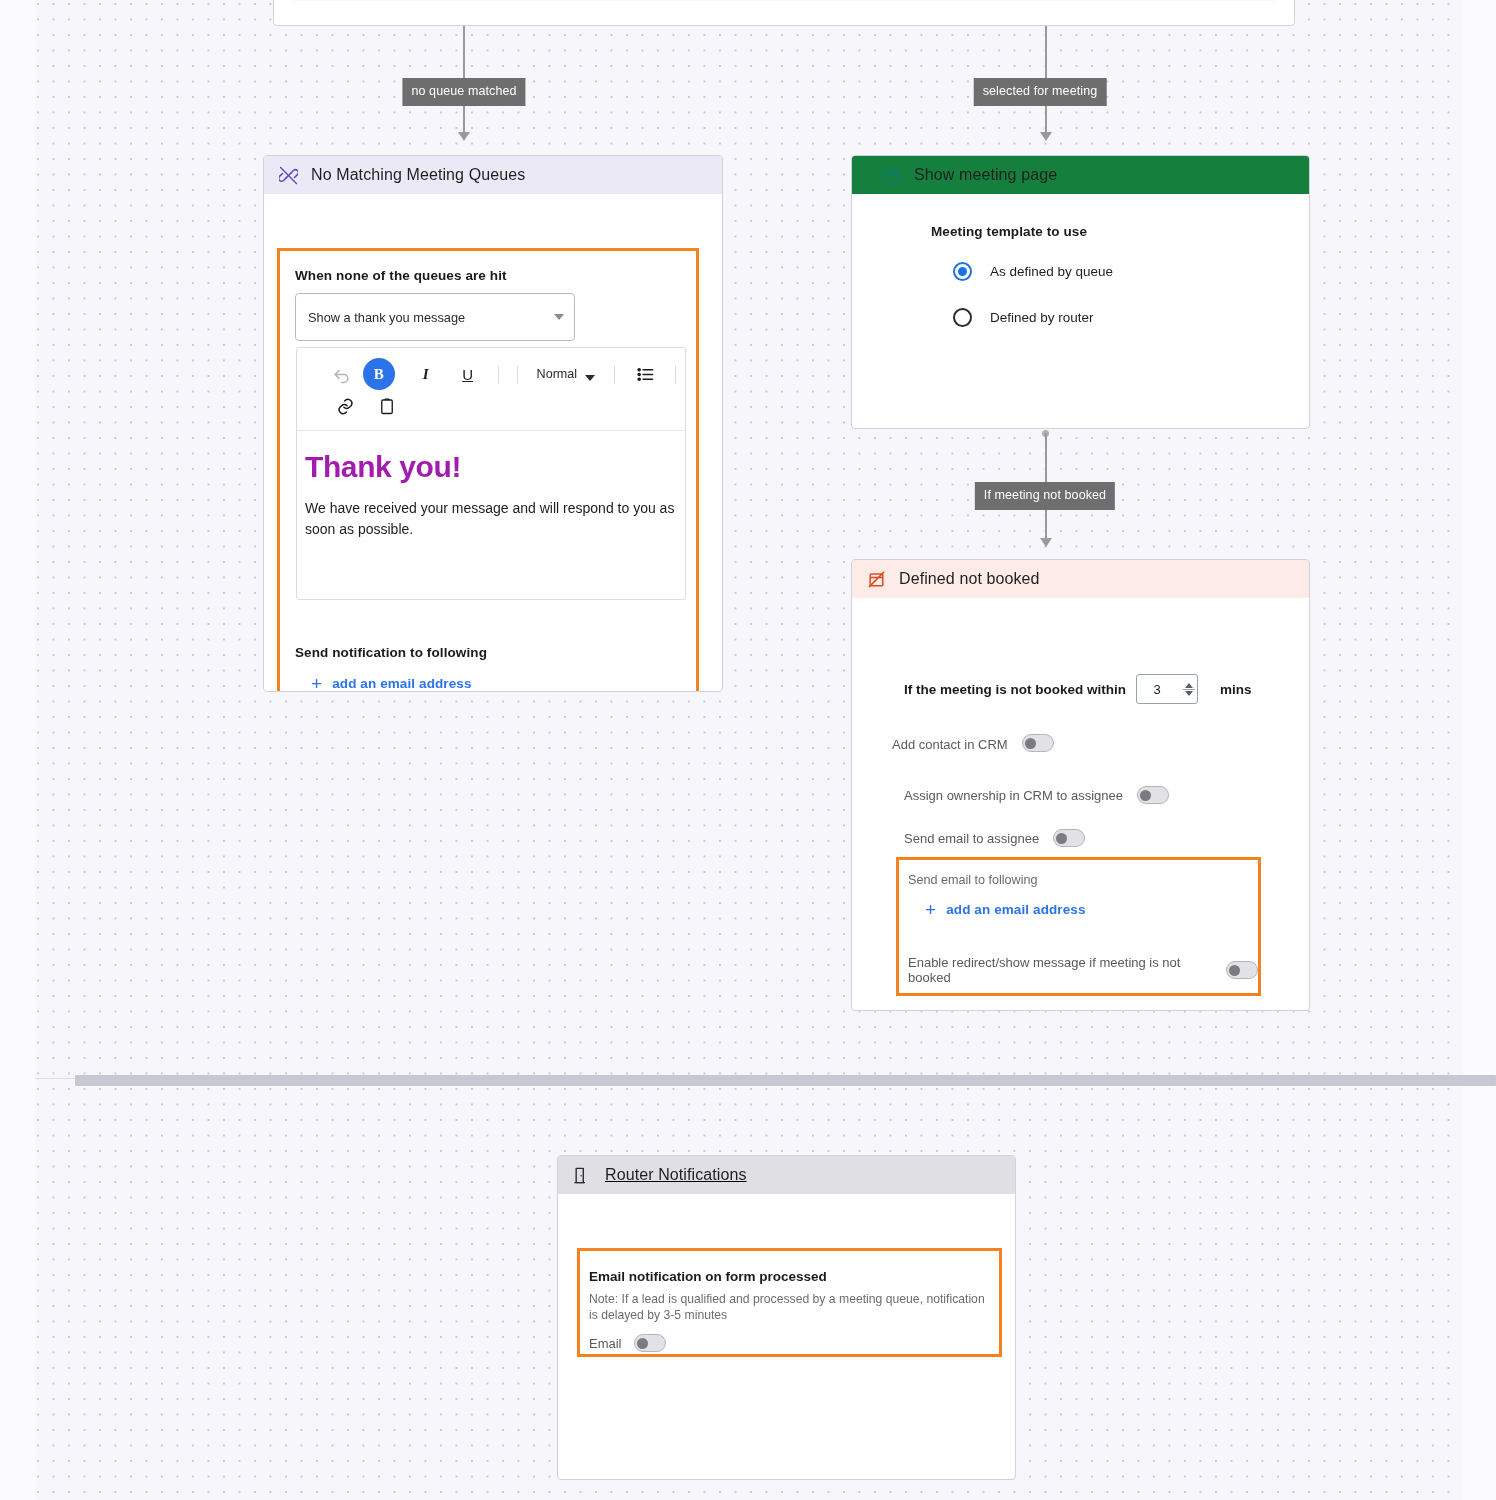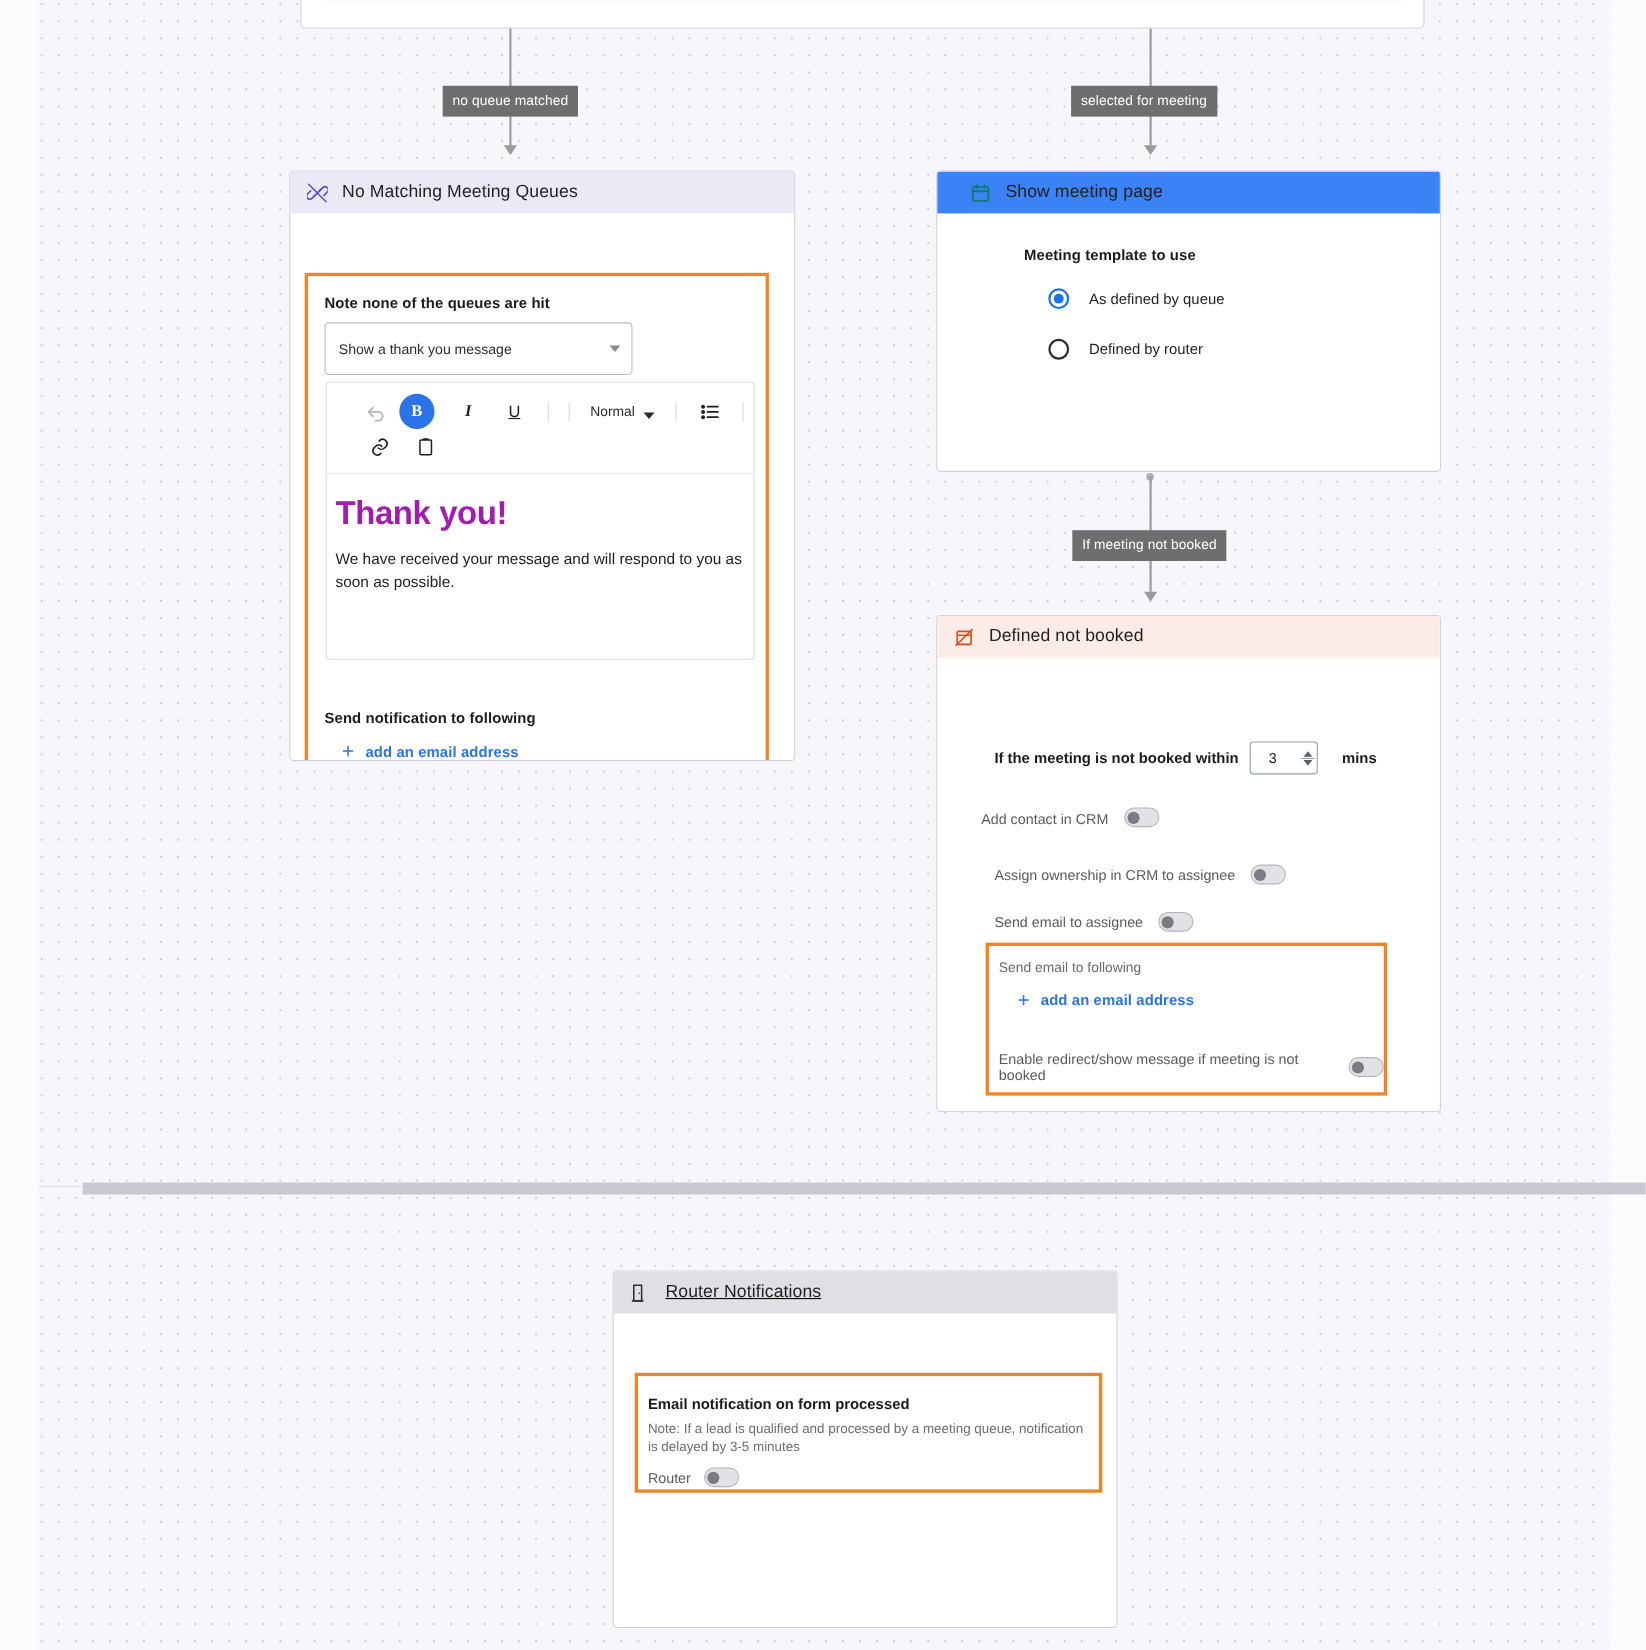--- a/index.html
+++ b/index.html
@@ -95,21 +95,21 @@
   }
   .node-title {
     font-size: 16px;
     color: #1f1f1f;
     letter-spacing: 0.1px;
   }
   .node-body { position: relative; }
 
   
   .hdr-purple { background: #ece9f7; }
-  .hdr-teal   { background: #3b82f6; padding-left: 29px; }
+  .hdr-teal   { background: #15803d; padding-left: 29px; }
   .hdr-red    { background: #fcebe7; }
   .hdr-gray   { background: #e0e0e4; text-decoration: underline; }
 
   
   .hl-box {
     position: absolute;
     border: 3px solid #f58220;
     background: #ffffff;
   }
 
@@ -322,21 +322,21 @@
           <path d="M8.5 15.5l7-7"></path>
           <path d="M2 2l20 20" stroke-width="1.7"></path>
         </svg>
       </span>
       <span class="node-title">No Matching Meeting Queues</span>
     </div>
     <div class="node-body">
 
       <div class="hl-box" id="nm-hl">
 
-        <div style="position:absolute; left:15px; top:17px;" class="field-label">Note none of the queues are hit</div>
+        <div style="position:absolute; left:15px; top:17px;" class="field-label">When none of the queues are hit</div>
 
         <div class="select-box" style="position:absolute; left:15px; top:42px; width:280px;">
           <span class="sv">Show a thank you message</span>
           <span class="caret-down"></span>
         </div>
 
         <div class="rte" style="position:absolute; left:16px; top:96px; width:390px; height:253px;">
           <div class="rte-toolbar">
             <div class="rte-row">
               <span class="tb-btn">
@@ -501,21 +501,21 @@
           <circle cx="10.3" cy="12.3" r="0.95" fill="#2e2e34" stroke="none"></circle>
         </svg>
       </span>
       <span class="node-title">Router Notifications</span>
     </div>
     <div class="node-body">
       <div class="hl-box" id="rn-hl">
         <div class="rn-title" style="position:absolute; left:9px; top:18px;">Email notification on form processed</div>
         <div class="rn-note" style="position:absolute; left:9px; top:37px; width:398px;">Note: If a lead is qualified and processed by a meeting queue, notification is delayed by 3-5 minutes</div>
         <div class="toggle-row" style="position:absolute; left:9px; top:83px; gap:12px;">
-          <span class="tog-label">Router</span>
+          <span class="tog-label">Email</span>
           <span class="toggle">
             <span class="knob"></span>
           </span>
         </div>
       </div>
     </div>
   </div>
 
 </div>
 

